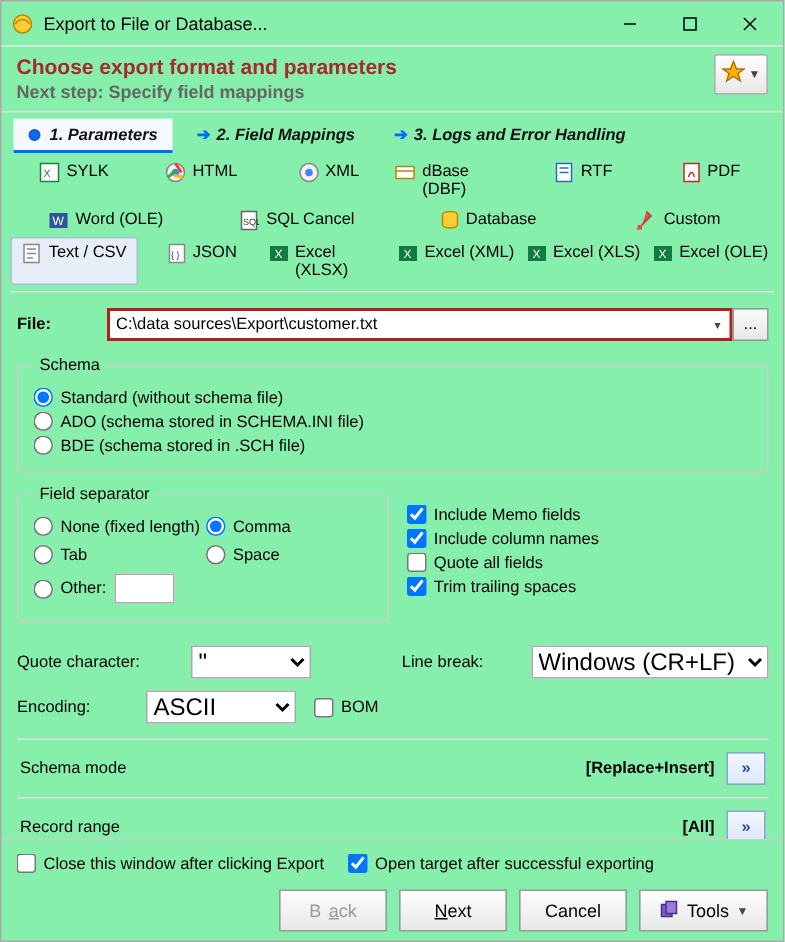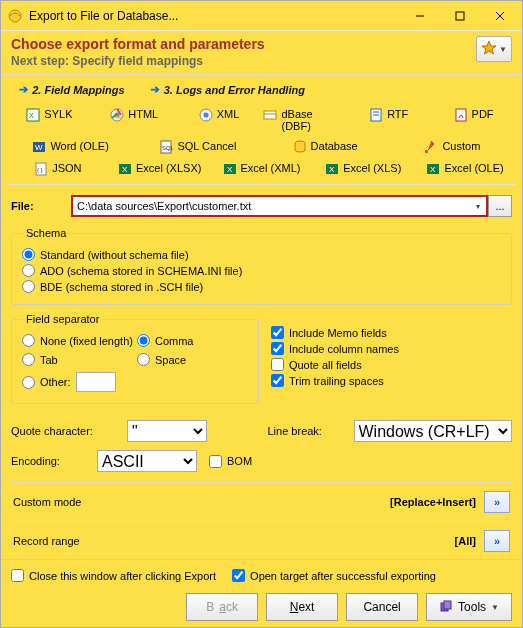--- a/index.html
+++ b/index.html
@@ -1,17 +1,17 @@
 <!DOCTYPE html>
 <html><head>
 <meta charset="utf-8">
 <style>
   * { box-sizing: border-box; }
   html, body { margin:0; padding:0; font-family: "Segoe UI", Tahoma, sans-serif; font-size:11px; color:#000; background:#f0f0f0; }
-  .window { width:523px; height:628px; background:#fde047; border:1px solid #aaa; display:flex; flex-direction:column; }
+  .window { width:523px; height:628px; background:#86efac; border:1px solid #aaa; display:flex; flex-direction:column; }
   .titlebar { height:30px; display:flex; align-items:center; padding:0 2px 0 6px; border-bottom:1px solid #e8e8e8; }
   .titlebar .appicon { width:16px; height:16px; margin-right:6px; }
   .titlebar .title { flex:1; font-size:12px; }
   .winbtn { width:40px; height:28px; display:flex; align-items:center; justify-content:center;}
   .header { padding:5px 10px 6px 10px; display:flex; align-items:flex-start; border-bottom:1px solid #ddd; }
   .header-left { flex:1; }
   .h1 { color:#a52a2a; font-weight:bold; font-size:14px; }
   .h2 { color:#666; font-weight:bold; font-size:12px; margin-top:2px; }
   .starbtn { border:1px solid #b0b0b0; background:linear-gradient(#fefefe,#e8e8e8); border-radius:2px; padding:3px 4px; display:flex; align-items:center; gap:2px; }
   .tabs { padding:4px 8px 0 8px; }
@@ -93,20 +93,24 @@
     <div class="starbtn">
       <span><svg width="16" height="16" viewBox="0 0 16 16">
             <polygon points="8,1 10,6 15,6 11,9 12.5,14 8,11 3.5,14 5,9 1,6 6,6" fill="#ffb100" stroke="#b37400"></polygon>
           </svg></span>
       <span class="chev">▼</span>
     </div>
   </div>
 
   <div class="tabs">
     <div class="tabrow">
+      <div class="tab sel">
+          <span class="bullet"></span>
+          <span>1. Parameters</span>
+        </div>
       <div class="tab">
           <span class="arrow">➔</span>
           <span>2. Field Mappings</span>
         </div>
       <div class="tab">
           <span class="arrow">➔</span>
           <span>3. Logs and Error Handling</span>
         </div>
     </div>
   </div>
@@ -204,20 +208,31 @@
           <span class="ic">
             <svg width="14" height="14">
               <path d="M7 1 L10 4 L4 10 L1 13 L4 10" stroke="#c0392b" fill="#e74c3c"></path>
               <rect x="1" y="10" width="3" height="3" fill="#e74c3c"></rect>
             </svg>
           </span>
           <span>Custom</span>
         </div>
     </div>
     <div class="formatrow">
+      <div class="fmt sel">
+          <span class="ic">
+            <svg width="14" height="14">
+              <rect x="2" y="1" width="10" height="12" fill="#fff" stroke="#888"></rect>
+              <line x1="4" y1="4" x2="10" y2="4" stroke="#888"></line>
+              <line x1="4" y1="7" x2="10" y2="7" stroke="#888"></line>
+              <line x1="4" y1="10" x2="8" y2="10" stroke="#888"></line>
+            </svg>
+          </span>
+          <span>Text / CSV</span>
+        </div>
       <div class="fmt">
           <span class="ic">
             <svg width="14" height="14">
               <rect x="2" y="1" width="10" height="12" fill="#fff" stroke="#888"></rect>
               <text x="3" y="10" font-size="6" fill="#333">{ }</text>
             </svg>
           </span>
           <span>JSON</span>
         </div>
       <div class="fmt">
@@ -348,21 +363,21 @@
     <div class="rowpair" style="margin-bottom:10px">
       <span style="width:80px">Encoding:</span>
       <select class="combo" style="width:100px"><option>ASCII</option></select>
       <label class="opt" style="margin-left:6px">
           <input type="checkbox" style="">
           <span>BOM</span>
         </label>
     </div>
 
     <div class="expand">
-      <span class="elab">Custom mode</span>
+      <span class="elab">Schema mode</span>
       <span class="eval">[Replace+Insert]</span>
       <div class="expbtn">
           <span>»</span>
         </div>
     </div>
     <div class="expand">
       <span class="elab">Record range</span>
       <span class="eval">[All]</span>
       <div class="expbtn">
           <span>»</span>

